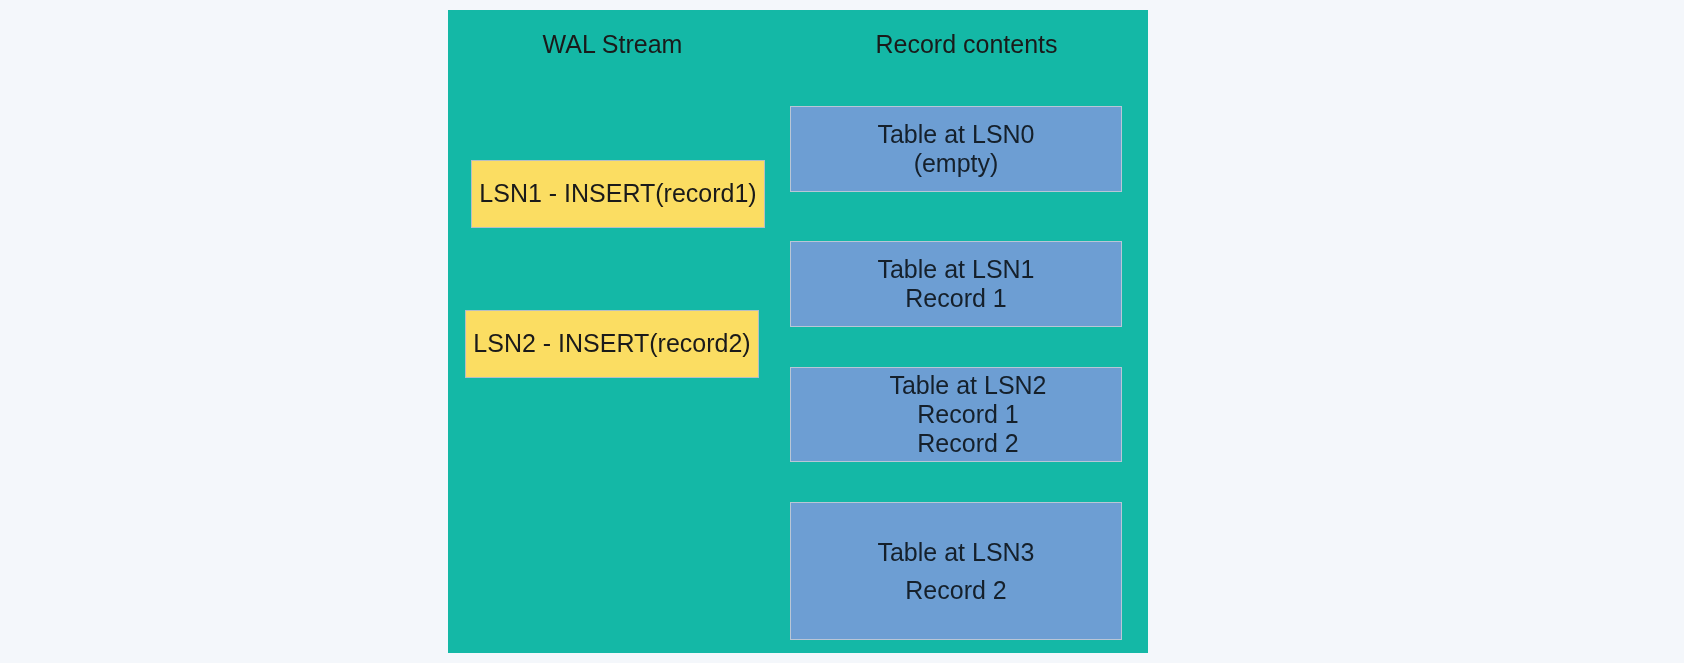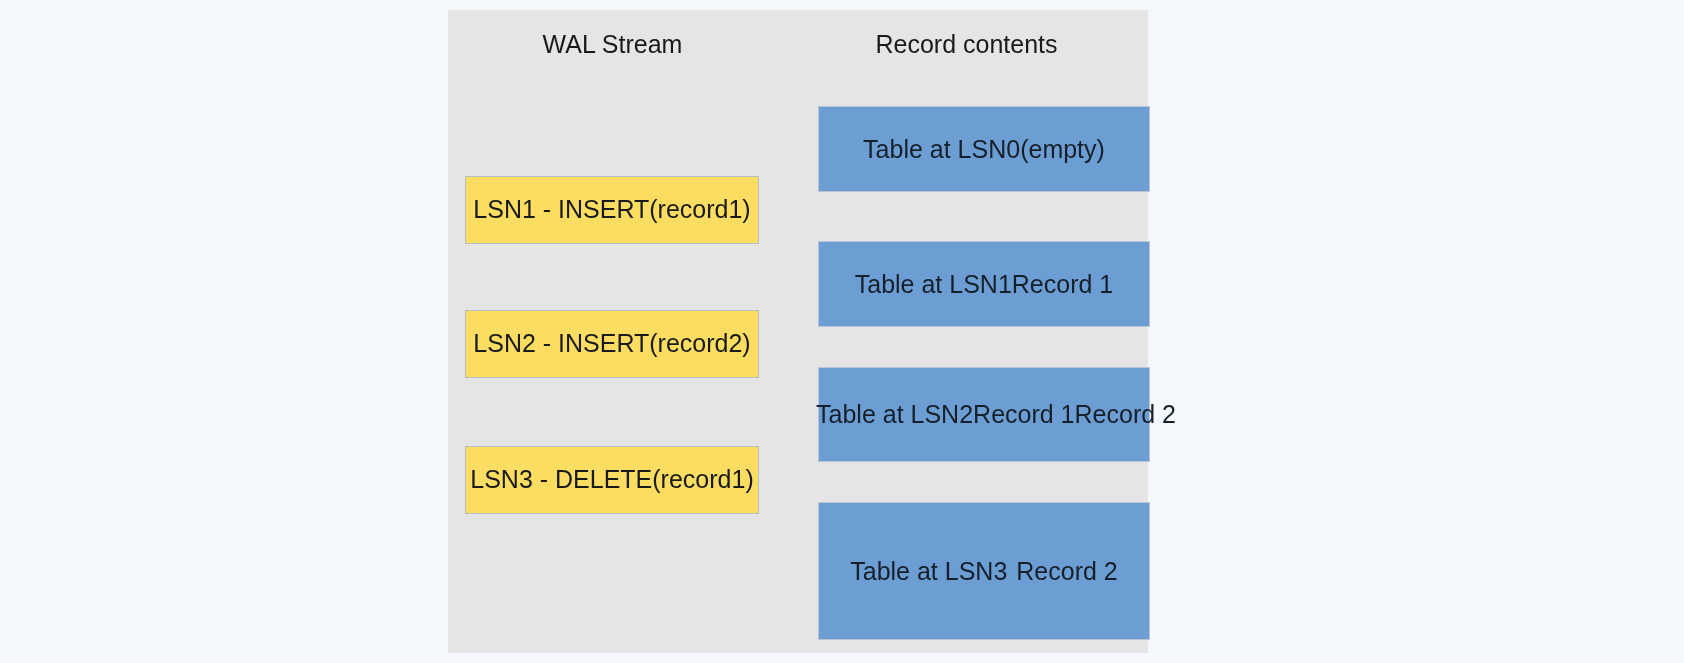--- a/index.html
+++ b/index.html
@@ -15,21 +15,21 @@
     overflow: hidden;
   }
 
   
   #canvas {
     position: absolute;
     left: 448px;
     top: 10px;
     width: 700px;
     height: 643px;
-    background: #e5e5e5;
+    background: #14b8a6;
   }
 
   
   .col-heading {
     position: absolute;
     font-size: 25px;
     color: #1a1a1a;
     text-align: center;
     white-space: nowrap;
     line-height: 1;
@@ -59,33 +59,34 @@
     justify-content: center;
     text-align: center;
   }
   .wal-box .wal-text {
     font-size: 25px;
     color: #1a1a1a;
     line-height: 1.1;
     white-space: nowrap;
   }
 
-  #wal-box-1 { top: 166px; }
+  #wal-box-1 { top: 150px; margin-left: 6px; }
   #wal-box-2 { top: 300px; }
   #wal-box-3 { top: 436px; }
 
   
   .table-box {
     position: absolute;
-    left: 370px;
+    left: 342px;
     width: 332px;
     background: #6d9ed3;
     border: 1px solid #b9c6d6;
     box-sizing: border-box;
     display: flex;
+    flex-direction: column;
     align-items: center;
     justify-content: center;
     text-align: center;
   }
   .table-box .line {
     font-size: 25px;
     color: #15202b;
     line-height: 1.15;
     white-space: nowrap;
   }
@@ -105,23 +106,20 @@
   <div class="col-heading" id="heading-table">Record contents</div>
 
   <div class="wal-box" id="wal-box-1">
     <span class="wal-text">LSN1 - INSERT(record1)</span>
   </div>
 
   <div class="wal-box" id="wal-box-2">
     <span class="wal-text">LSN2 - INSERT(record2)</span>
   </div>
 
-  <div class="wal-box" id="wal-box-3">
-    <span class="wal-text">LSN3 - DELETE(record1)</span>
-  </div>
 
   <div class="table-box" id="table-box-0">
     <span class="line">Table at LSN0</span>
     <span class="line">(empty)</span>
   </div>
 
   <div class="table-box" id="table-box-1">
     <span class="line">Table at LSN1</span>
     <span class="line">Record 1</span>
   </div>

